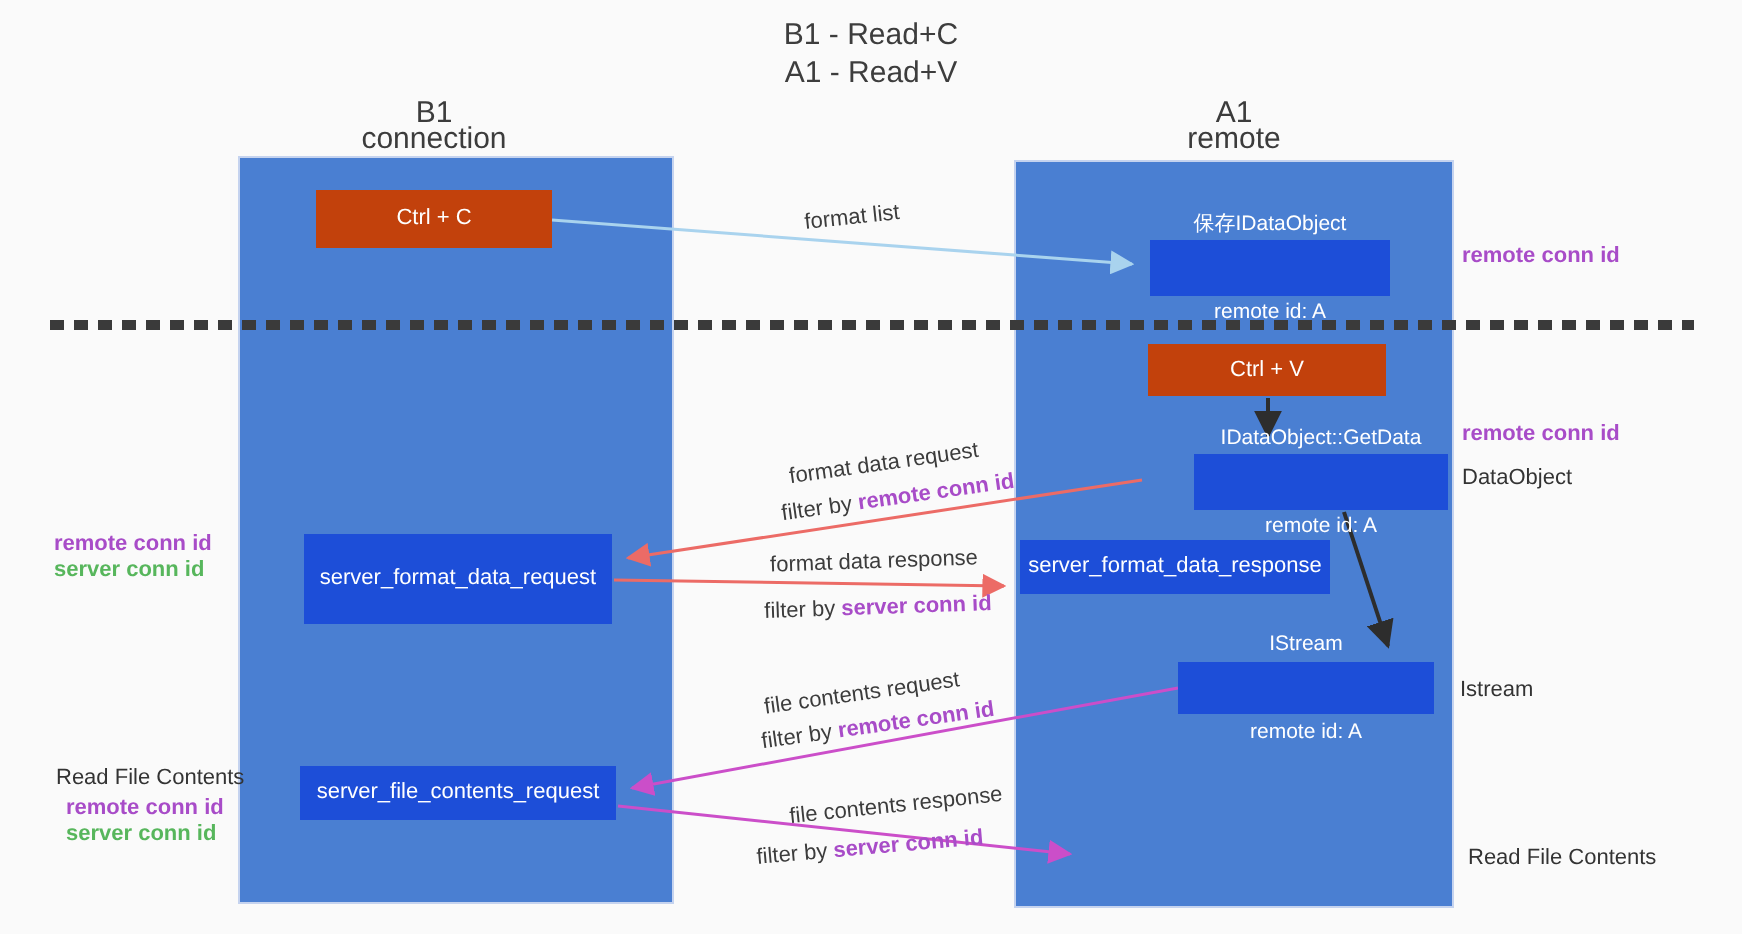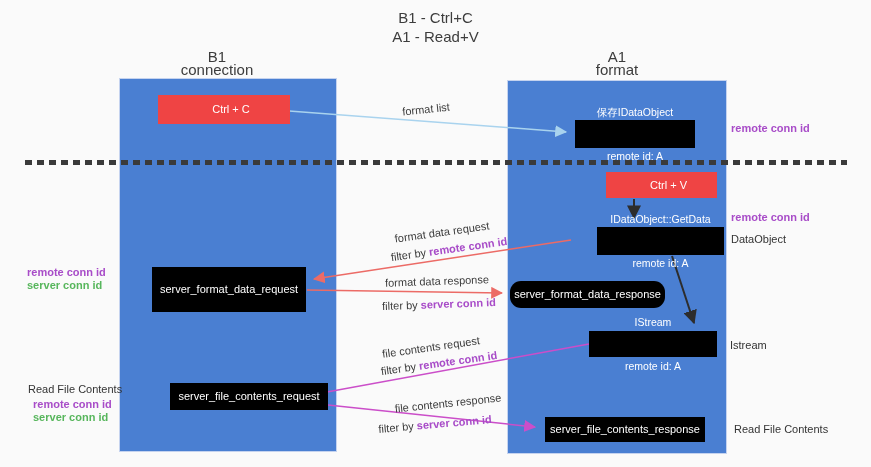--- a/index.html
+++ b/index.html
@@ -28,30 +28,30 @@
   #divider { left:25px; top:160px; width:822px; height:5px; z-index:2;
     background:repeating-linear-gradient(90deg,#3a3a3a 0 7px, transparent 7px 12px); }
 
   
   #arrows { left:0; top:0; width:871px; height:467px; z-index:3; pointer-events:none; }
 
   
   .node { display:flex; align-items:center; justify-content:center; flex-direction:column;
     color:#fff; font-size:11px; line-height:13px; text-align:center; z-index:4; white-space:nowrap; }
   .node.small { font-size:10.5px; line-height:12.5px; }
-  .green  { background:#ef4444;padding-left:14px; }
-  .orange { background:#000000;gap:32px; }
+  .green  { background:#c2410c; }
+  .orange { background:#1d4ed8;gap:32px; }
   #box-ctrl-c      { left:158px; top:95px;  width:118px; height:29px; }
   #box-save        { left:575px; top:120px; width:120px; height:28px; }
-  #box-ctrl-v      { left:574px; top:172px; width:97px; height:26px;margin-left:32px; }
+  #box-ctrl-v      { left:574px; top:172px; width:119px; height:26px; }
   #box-getdata     { left:597px; top:227px; width:127px; height:28px; }
   #box-format-req  { left:152px; top:267px; width:154px; height:45px; }
-  #box-format-resp { left:510px; top:281px; width:155px; height:27px;border-radius:11px; }
+  #box-format-resp { left:510px; top:270px; width:155px; height:27px; }
   #box-istream     { left:589px; top:331px; width:128px; height:26px; }
-  #box-file-req    { left:150px; top:383px; width:158px; height:27px;margin-left:20px; }
+  #box-file-req    { left:150px; top:383px; width:158px; height:27px; }
   #box-file-resp   { left:545px; top:417px; width:160px; height:25px; }
 
   
   .note { font-size:11px; white-space:nowrap; z-index:5; }
   .purple { color:#a84cc8; font-weight:bold; }
   .greentx { color:#57b65c; font-weight:bold; }
   .dark { color:#333; }
   #nt-remote-top  { left:731px; top:122px; }
   #nt-remote-mid  { left:731px; top:211px; }
   #nt-dataobject  { left:731px; top:233px; }
@@ -75,31 +75,31 @@
   #fl-fcr-filter    { left:439px; top:363px; transform:translate(-50%,-50%) rotate(-8deg); }
   #fl-fcresp        { left:448px; top:403px; transform:translate(-50%,-50%) rotate(-6deg); }
   #fl-fcresp-filter { left:435px; top:424px; transform:translate(-50%,-50%) rotate(-5deg); }
 </style>
 </head>
 <body>
 
 <div class="canvas">
 
   <div class="abs title-block">
-    <div>B1 - Ctrl+C</div>
+    <div>B1 - Read+C</div>
     <div>A1 - Read+V</div>
   </div>
 
   <div class="abs lane-header" id="hdr-left">
     <div>B1</div>
     <div>connection</div>
   </div>
   <div class="abs lane-header" id="hdr-right">
     <div>A1</div>
-    <div>format</div>
+    <div>remote</div>
   </div>
 
   <div class="abs lane" id="lane-left"></div>
   <div class="abs lane" id="lane-right"></div>
 
   <div class="abs" id="divider"></div>
 
   <svg class="abs" id="arrows" viewBox="0 0 871 467">
     <defs>
       <marker id="ah-blue" viewBox="0 0 10 10" refX="9" refY="5" markerWidth="8" markerHeight="8" orient="auto">
@@ -144,23 +144,20 @@
   <div class="abs node orange" id="box-format-resp">
     <div>server_format_data_response</div>
   </div>
   <div class="abs node orange small" id="box-istream">
     <div>IStream</div>
     <div>remote id: A</div>
   </div>
   <div class="abs node orange" id="box-file-req">
     <div>server_file_contents_request</div>
   </div>
-  <div class="abs node orange" id="box-file-resp">
-    <div>server_file_contents_response</div>
-  </div>
 
   <div class="abs flow" id="fl-format-list">format list</div>
   <div class="abs flow" id="fl-fdr">format data request</div>
   <div class="abs flow" id="fl-fdr-filter">
     <span>filter by </span><span class="purple">remote conn id</span>
   </div>
   <div class="abs flow" id="fl-fdresp">format data response</div>
   <div class="abs flow" id="fl-fdresp-filter">
     <span>filter by </span><span class="purple">server conn id</span>
   </div>

